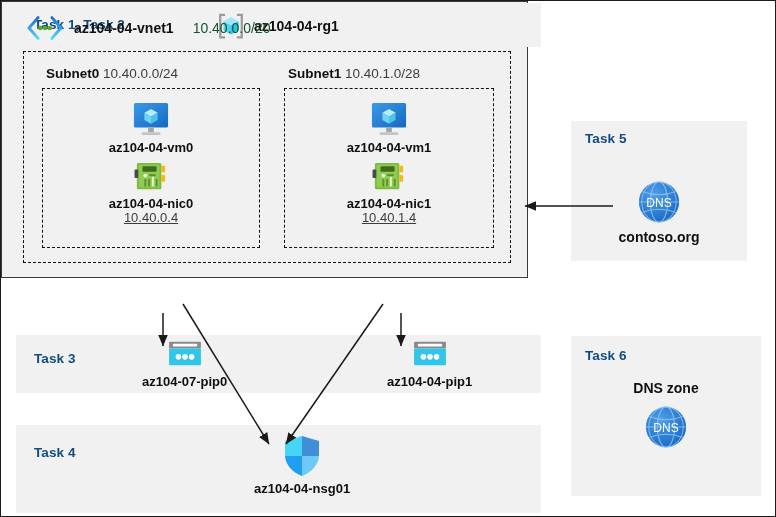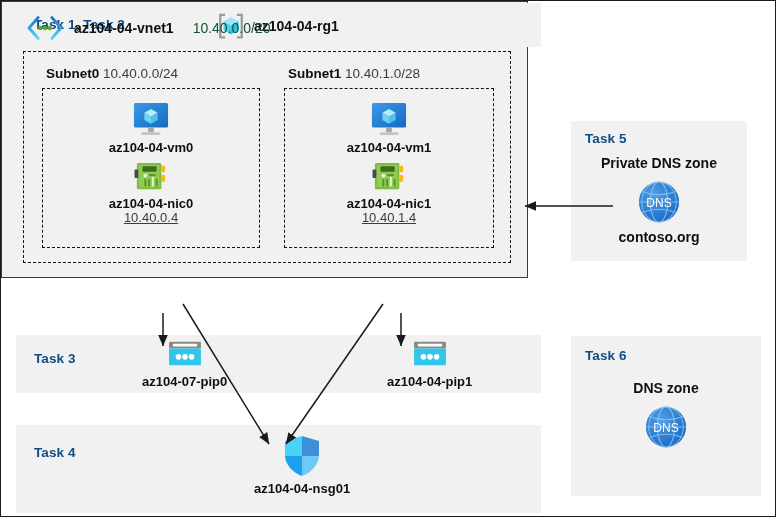--- a/index.html
+++ b/index.html
@@ -270,21 +270,20 @@
             <rect x="19" y="21" width="19" height="21" fill="#6ec9f5"></rect>
           </g>
         </svg>
       </span>
       <div class="node-label" style="margin-top:4px;">az104-04-nsg01</div>
     </div>
   </div>
 
   <div class="panel" id="task5-panel">
     <div class="task-label" style="left:14px;top:10px;">Task 5</div>
-    <div class="panel-heading" style="top:34px;">Private DNS zone</div>
     <div style="position:absolute;left:0;right:0;top:58px;display:flex;flex-direction:column;align-items:center;">
       <span>
         <svg class="icon" width="46" height="46" viewBox="0 0 48 48">
           <defs>
             <radialGradient id="dnsg5" cx="0.38" cy="0.33" r="0.78">
               <stop offset="0" stop-color="#4f9fe8"></stop>
                 <stop offset="1" stop-color="#1565c0"></stop>
             </radialGradient>
           </defs>
           <circle cx="24" cy="24" r="21" fill="url(#dnsg5)"></circle>

